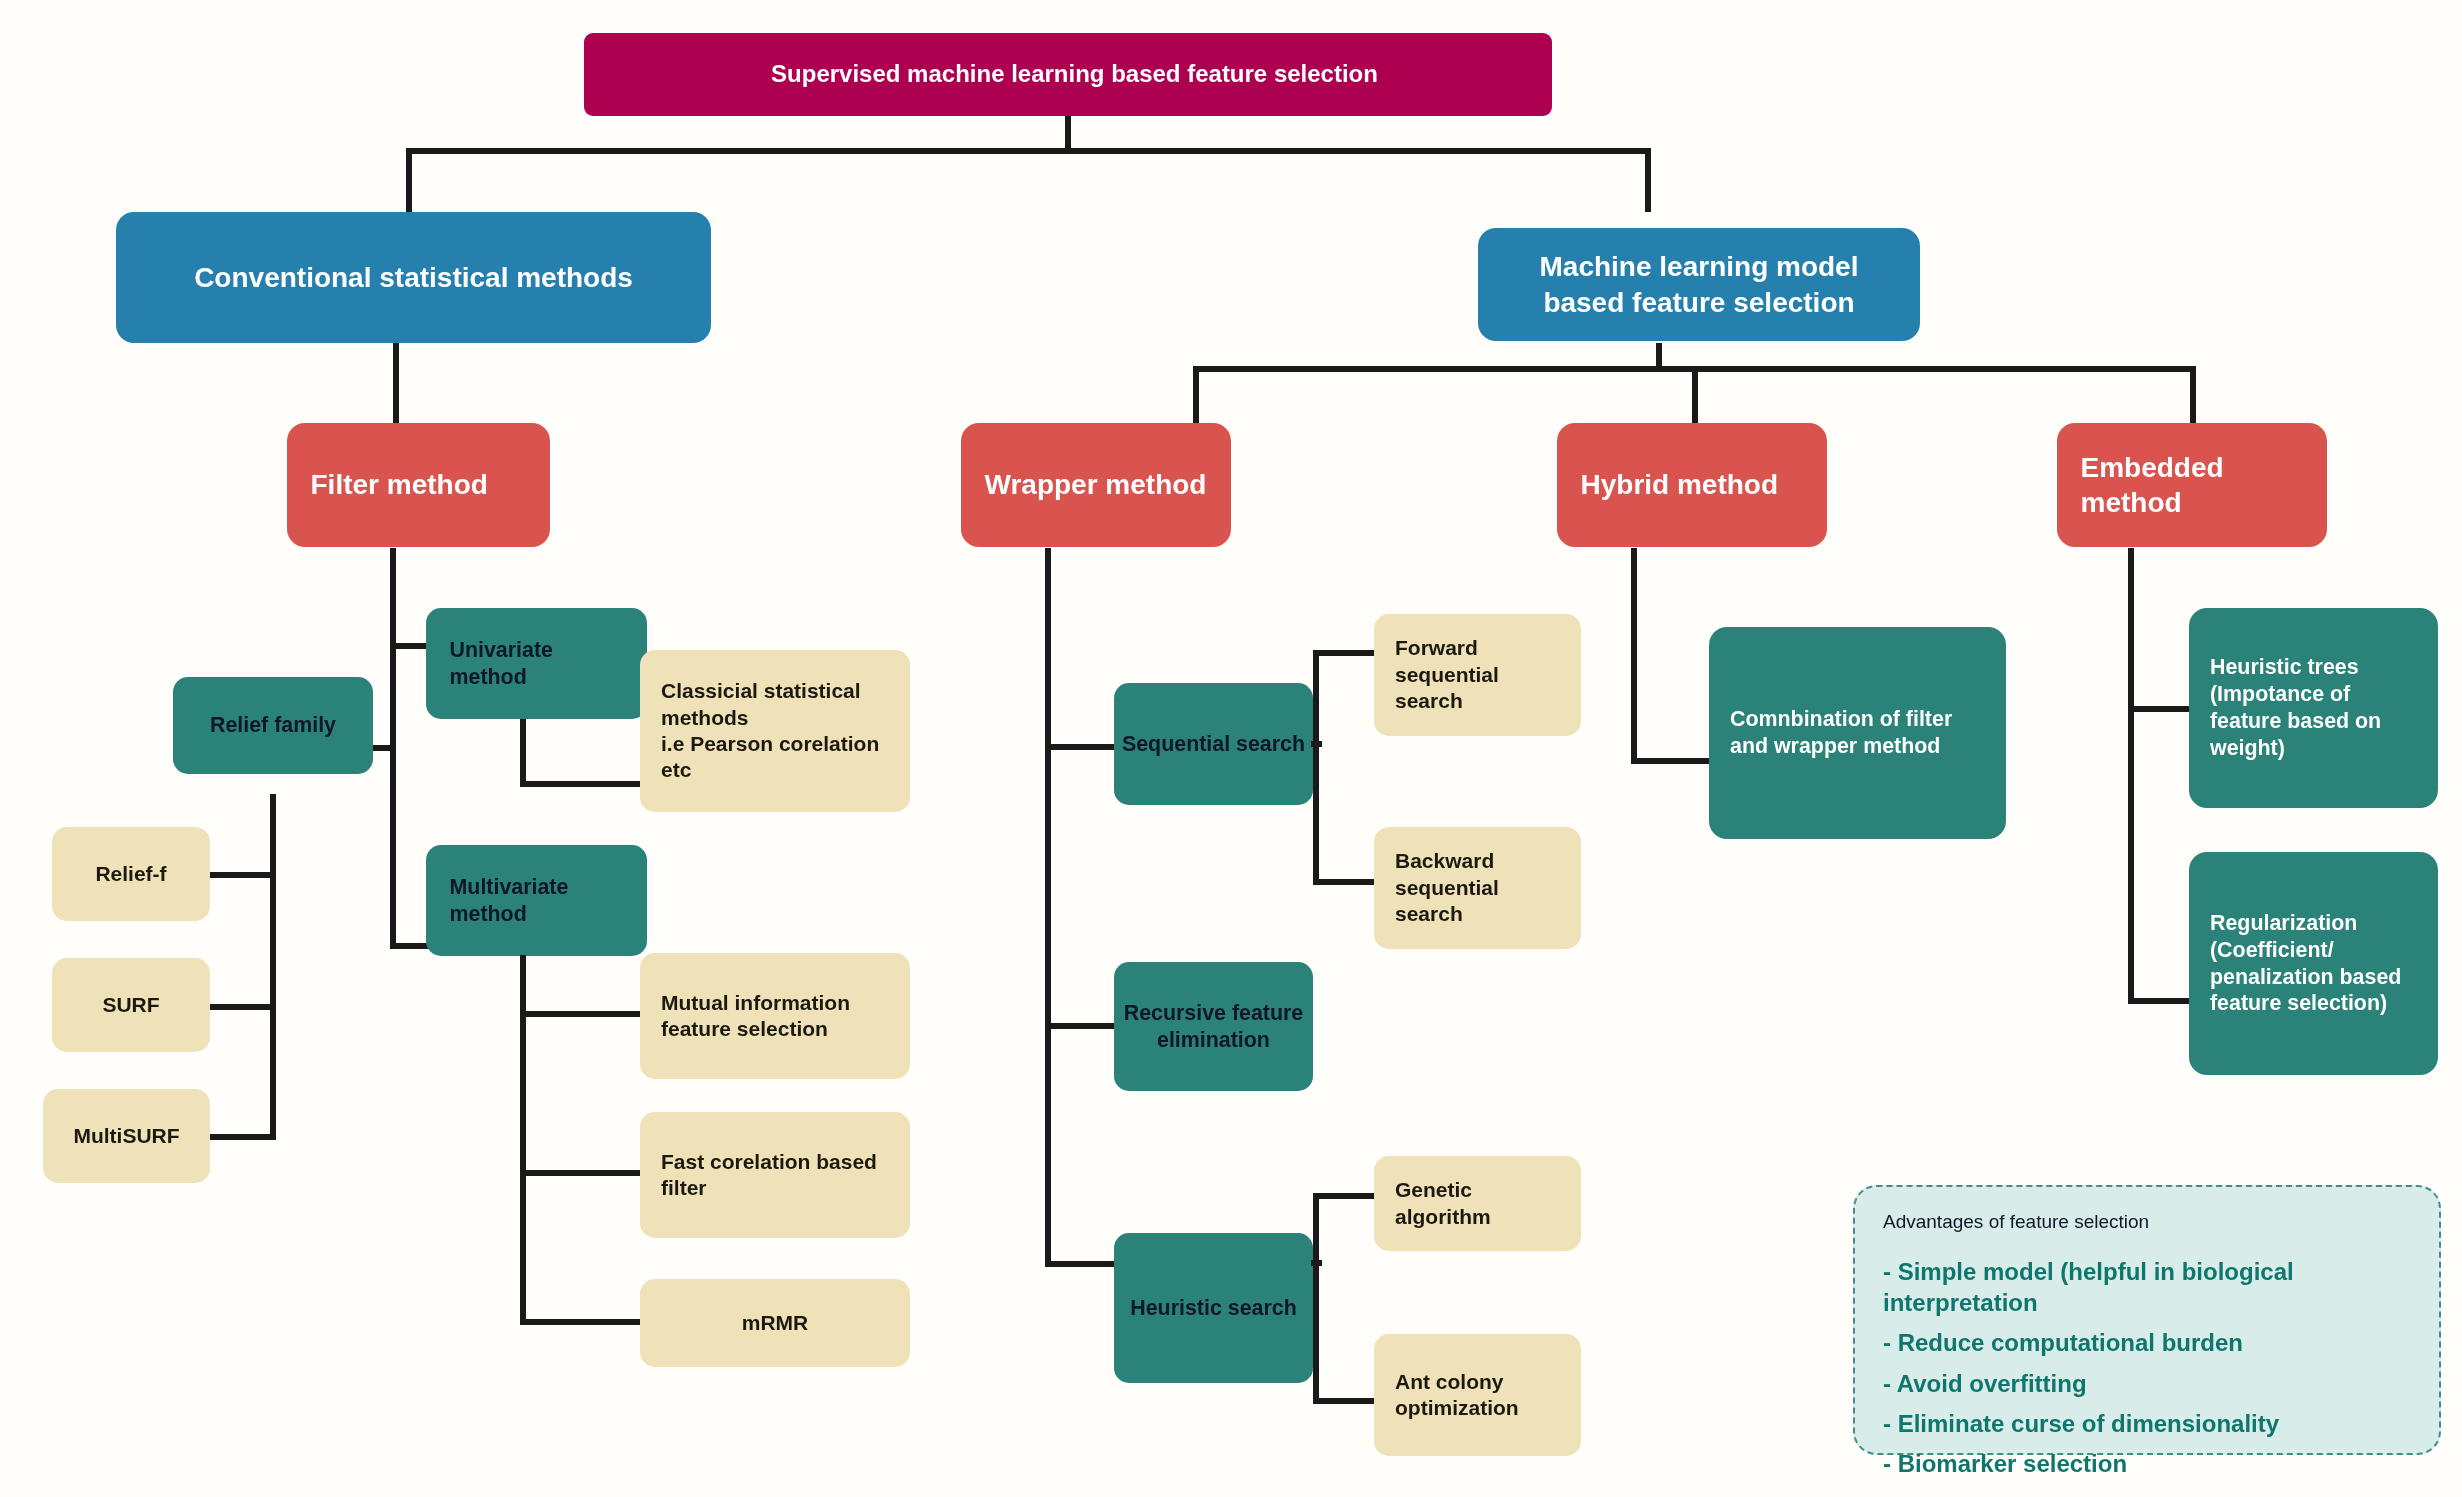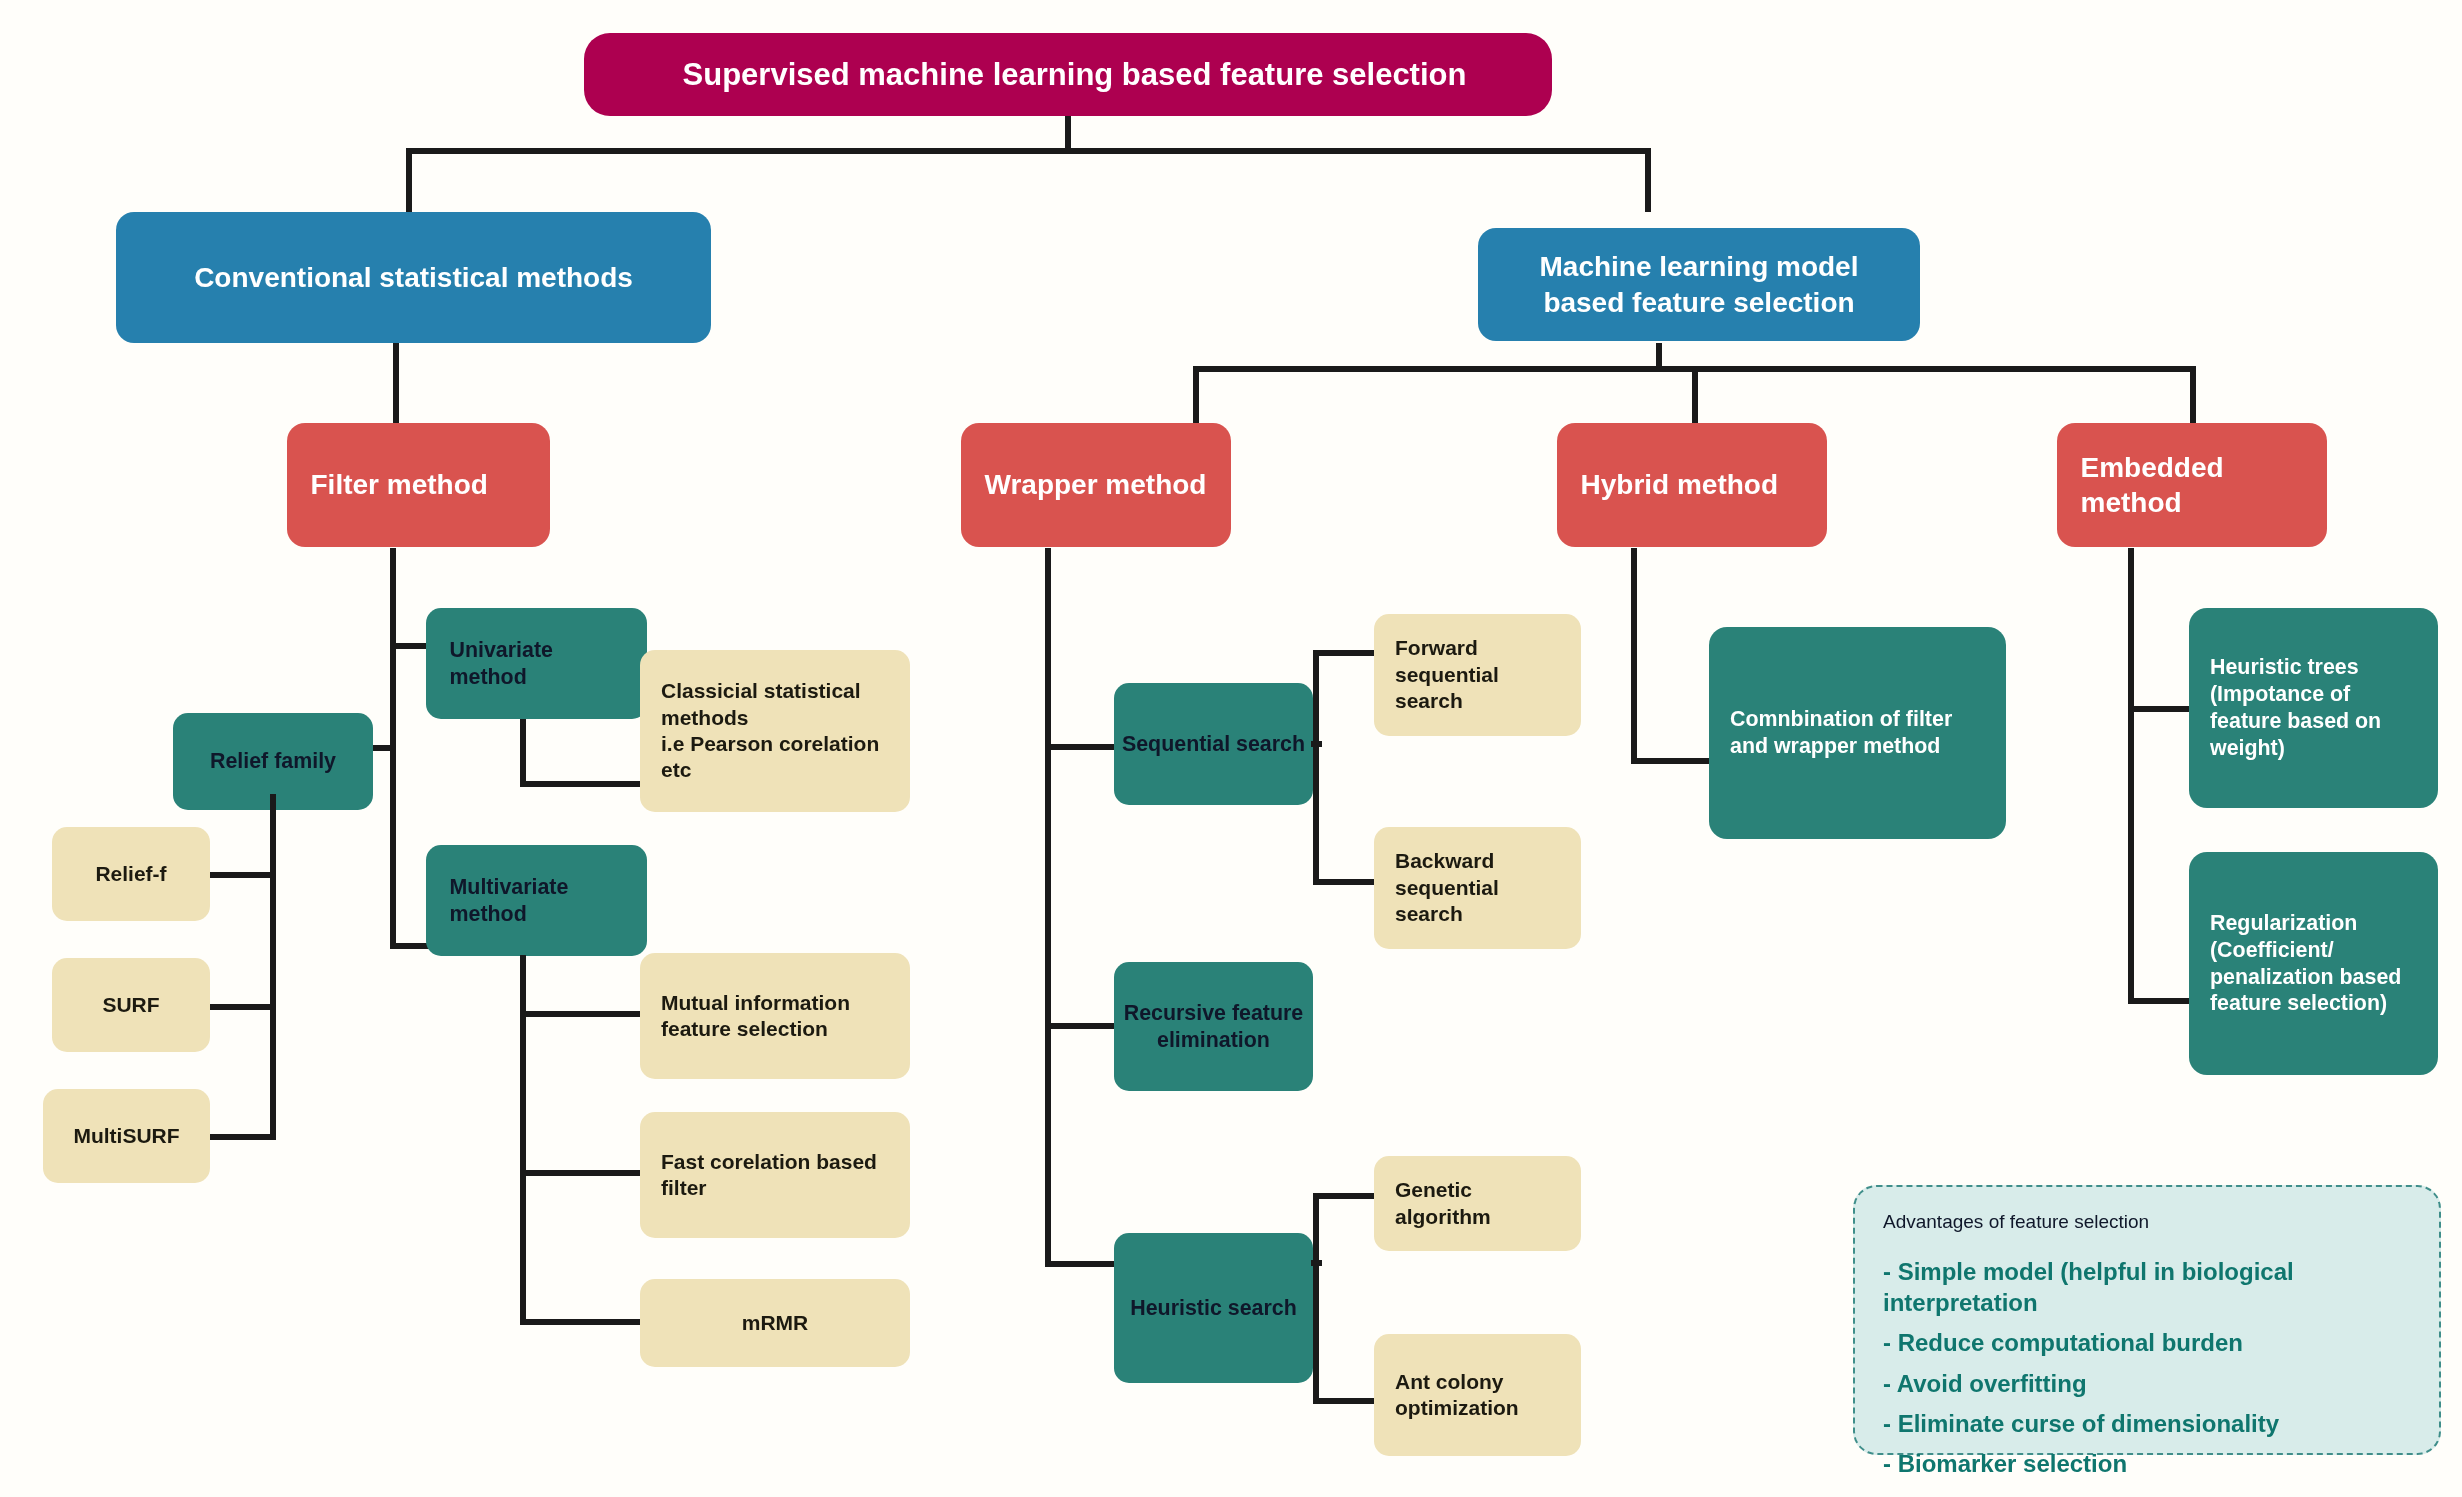--- a/index.html
+++ b/index.html
@@ -3,22 +3,22 @@
 <meta charset="utf-8">
 <style>
   html,body{margin:0;padding:0;background:#fffffa;}
   body{font-family:"Liberation Sans",sans-serif;}
   #canvas{position:relative;width:2462px;height:1497px;background:#fffefa;overflow:hidden;}
 
   .box{position:absolute;box-sizing:border-box;display:flex;align-items:center;
        border-radius:18px;text-align:left;line-height:1.26;}
   .box .txt{display:block;width:100%;}
 
-  .root{background:#ad0050;color:#ffffff;font-weight:bold;font-size:31px;
-        justify-content:center;text-align:center;border-radius:26px;padding-left:13px;}
+  .root{background:#ad0050;color:#ffffff;font-weight:bold;font-size:24px;
+        justify-content:center;text-align:center;border-radius:9px;padding-left:13px;}
   .lvl1{background:#2680ae;color:#ffffff;font-weight:bold;font-size:28px;
         justify-content:center;text-align:center;border-radius:18px;}
   .lvl2{background:#d9534f;color:#ffffff;font-weight:bold;font-size:28px;border-radius:18px;}
   .teal{background:#2a8278;color:#0f172a;font-weight:bold;font-size:21.4px;border-radius:15px;}
   .tealbig{background:#2a8278;color:#ffffff;font-weight:bold;font-size:21.4px;border-radius:18px;}
   .beige{background:#efe2b8;color:#1c1a10;font-weight:bold;font-size:21px;border-radius:15px;}
   .beige.ctr{justify-content:center;text-align:center;}
   .teal.ctr{justify-content:center;text-align:center;}
   .pad{padding:0 23.5px;}
   .padl{padding:0 21px;}
@@ -91,21 +91,21 @@
   <div class="ln lnh" style="left:390px;top:943px;width:62px;height:5.5px;"></div>
 
   <div class="box teal pad" style="left:426px;top:608px;width:221px;height:111px;">
     <span class="txt">Univariate method</span>
   </div>
 
   <div class="box teal pad" style="left:426px;top:845px;width:221px;height:111px;">
     <span class="txt">Multivariate method</span>
   </div>
 
-  <div class="box teal ctr" style="left:173px;top:713px;width:200px;height:97px;">
+  <div class="box teal ctr" style="left:173px;top:677px;width:200px;height:97px;">
     <span class="txt">Relief family</span>
   </div>
 
   <div class="ln lnv" style="left:270px;top:794px;width:5.5px;height:346px;"></div>
   <div class="ln lnh" style="left:209px;top:872px;width:64px;height:5.5px;"></div>
   <div class="ln lnh" style="left:209px;top:1004px;width:64px;height:5.5px;"></div>
   <div class="ln lnh" style="left:209px;top:1134px;width:64px;height:5.5px;"></div>
 
   <div class="box beige ctr" style="left:52px;top:827px;width:158px;height:94px;">
     <span class="txt">Relief-f</span>

